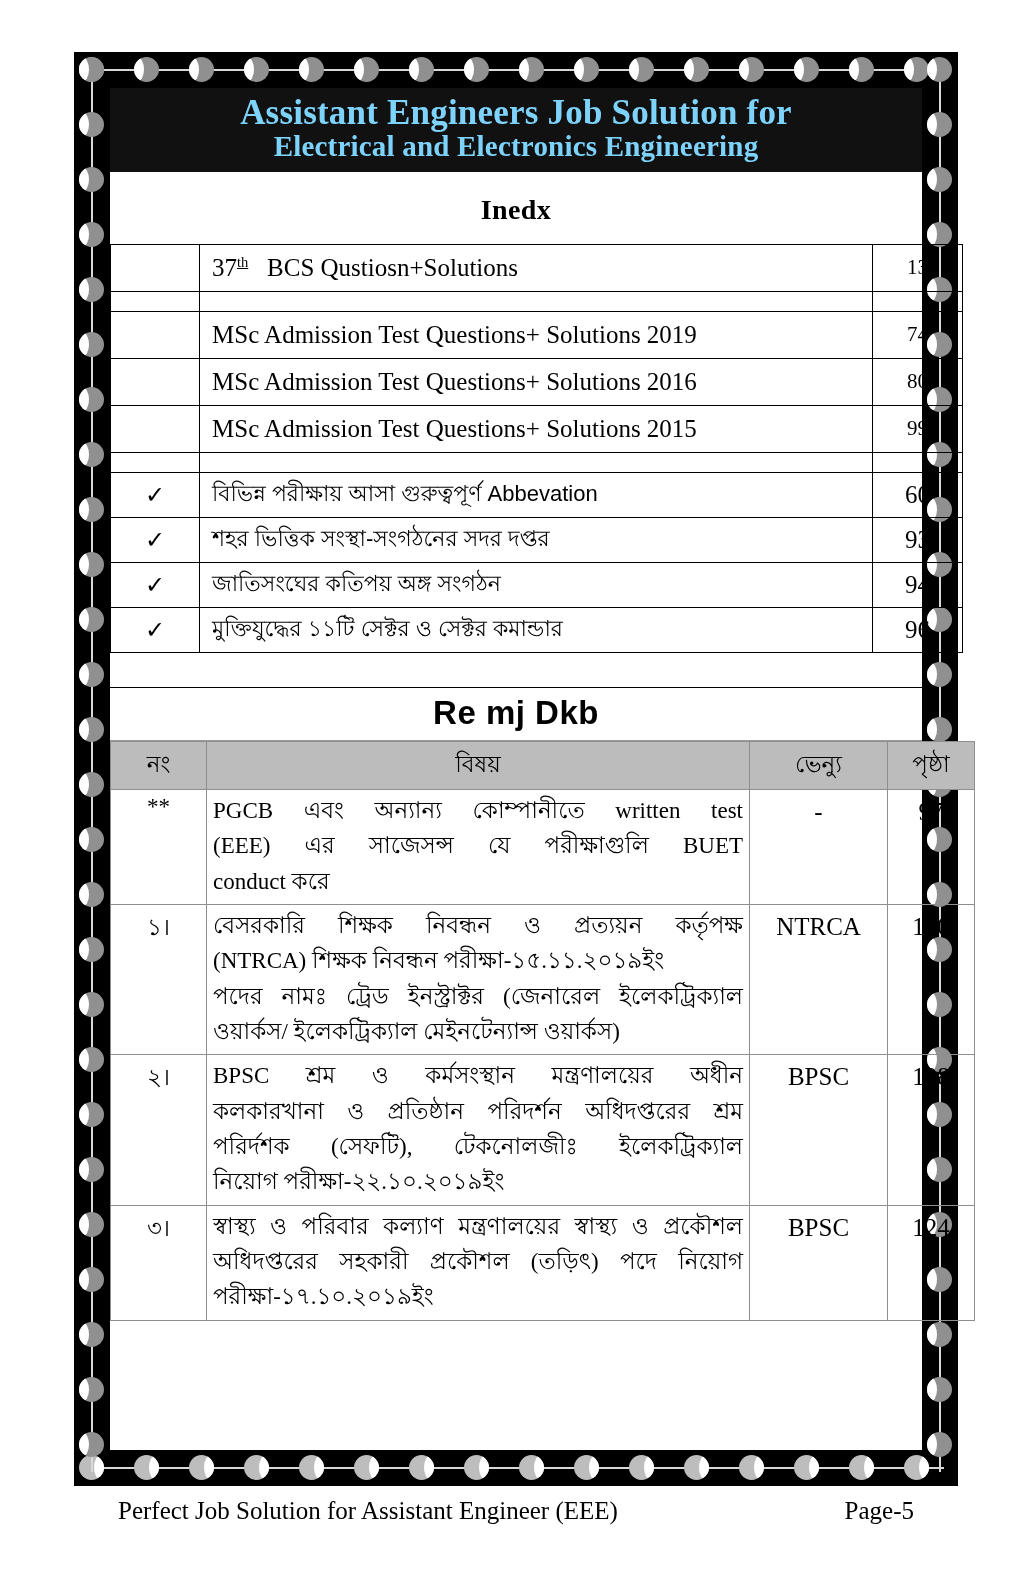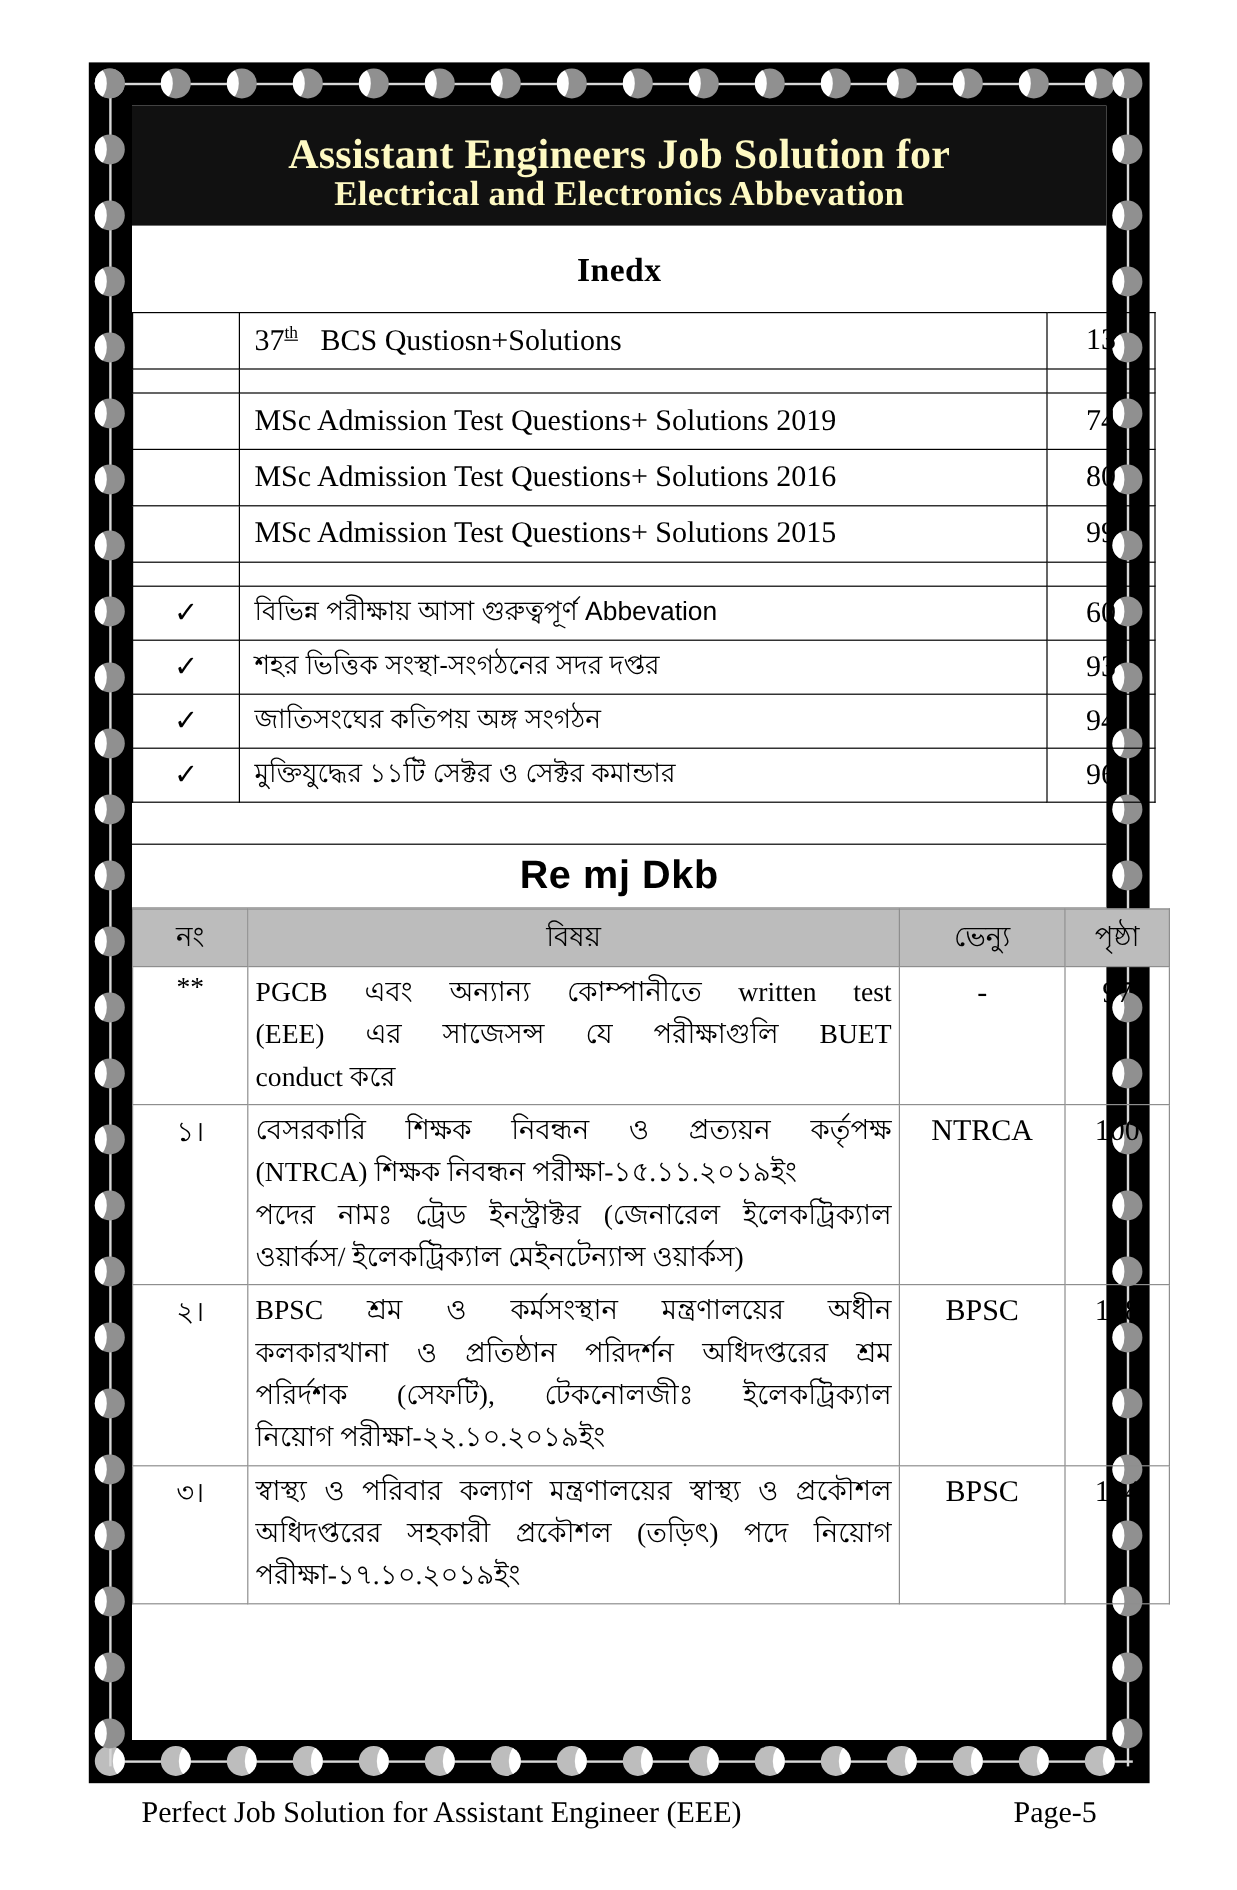--- a/index.html
+++ b/index.html
@@ -81,22 +81,22 @@
     top: 88px;
     width: 812px;
     height: 1362px;
     background: #ffffff;
     box-sizing: border-box;
   }
 
   
   #title-banner {
     background: #111111;
-    color: #fef9c3;
-    padding: 22px 4px 10px 4px;
+    color: #7dd3fc;
+    padding: 6px 4px 10px 4px;
     text-align: center;
     line-height: 1.06;
   }
   #title-line1 {
     font-size: 35px;
     font-weight: bold;
     letter-spacing: 0.2px;
   }
   #title-line2 {
     font-size: 29px;
@@ -133,21 +133,21 @@
     text-align: center;
     font-size: 23px;
     vertical-align: top;
     padding-top: 4px;
     line-height: 1.25;
   }
   .bn { font-family: "Liberation Sans", "DejaVu Sans", sans-serif; }
 
   .row-exam td { height: 44px; }
   .row-exam .c-name { font-size: 25px; padding-left: 12px; }
-  .row-exam .c-page { font-size: 25px; }
+  .row-exam .c-page { font-size: 21px; }
   sup { font-size: 0.58em; vertical-align: super; text-decoration: underline; }
 
   .spacer-row td { height: 17px; border-top: 1.6px solid #000; border-bottom: 1.6px solid #000; }
 
   .row-check td { height: 42px; }
   .row-check .c-sl { font-size: 24px; }
   .row-check .c-name { font-size: 22px; padding-left: 12px; }
   .row-check .c-page { font-size: 25px; }
   .check { font-size: 23px; }
 
@@ -309,21 +309,21 @@
       <div class="dot" style="left: 5px; top: 1270px;"></div>
       <div class="dot" style="left: 5px; top: 1325px;"></div>
       <div class="dot" style="left: 5px; top: 1380px;"></div>
     </div>
 </div>
 
 <div id="page-inner">
 
   <div id="title-banner">
     <div id="title-line1">Assistant Engineers Job Solution for</div>
-    <div id="title-line2">Electrical and Electronics Abbevation</div>
+    <div id="title-line2">Electrical and Electronics Engineering</div>
   </div>
 
   <div id="index-heading">Inedx</div>
 
   <table class="doc">
     <tbody>
 
       <tr class="row-exam">
         <td class="c-sl"></td>
         <td class="c-name"><span>37</span><sup>th</sup>&nbsp;&nbsp; <span>BCS Qustiosn+Solutions</span></td>

